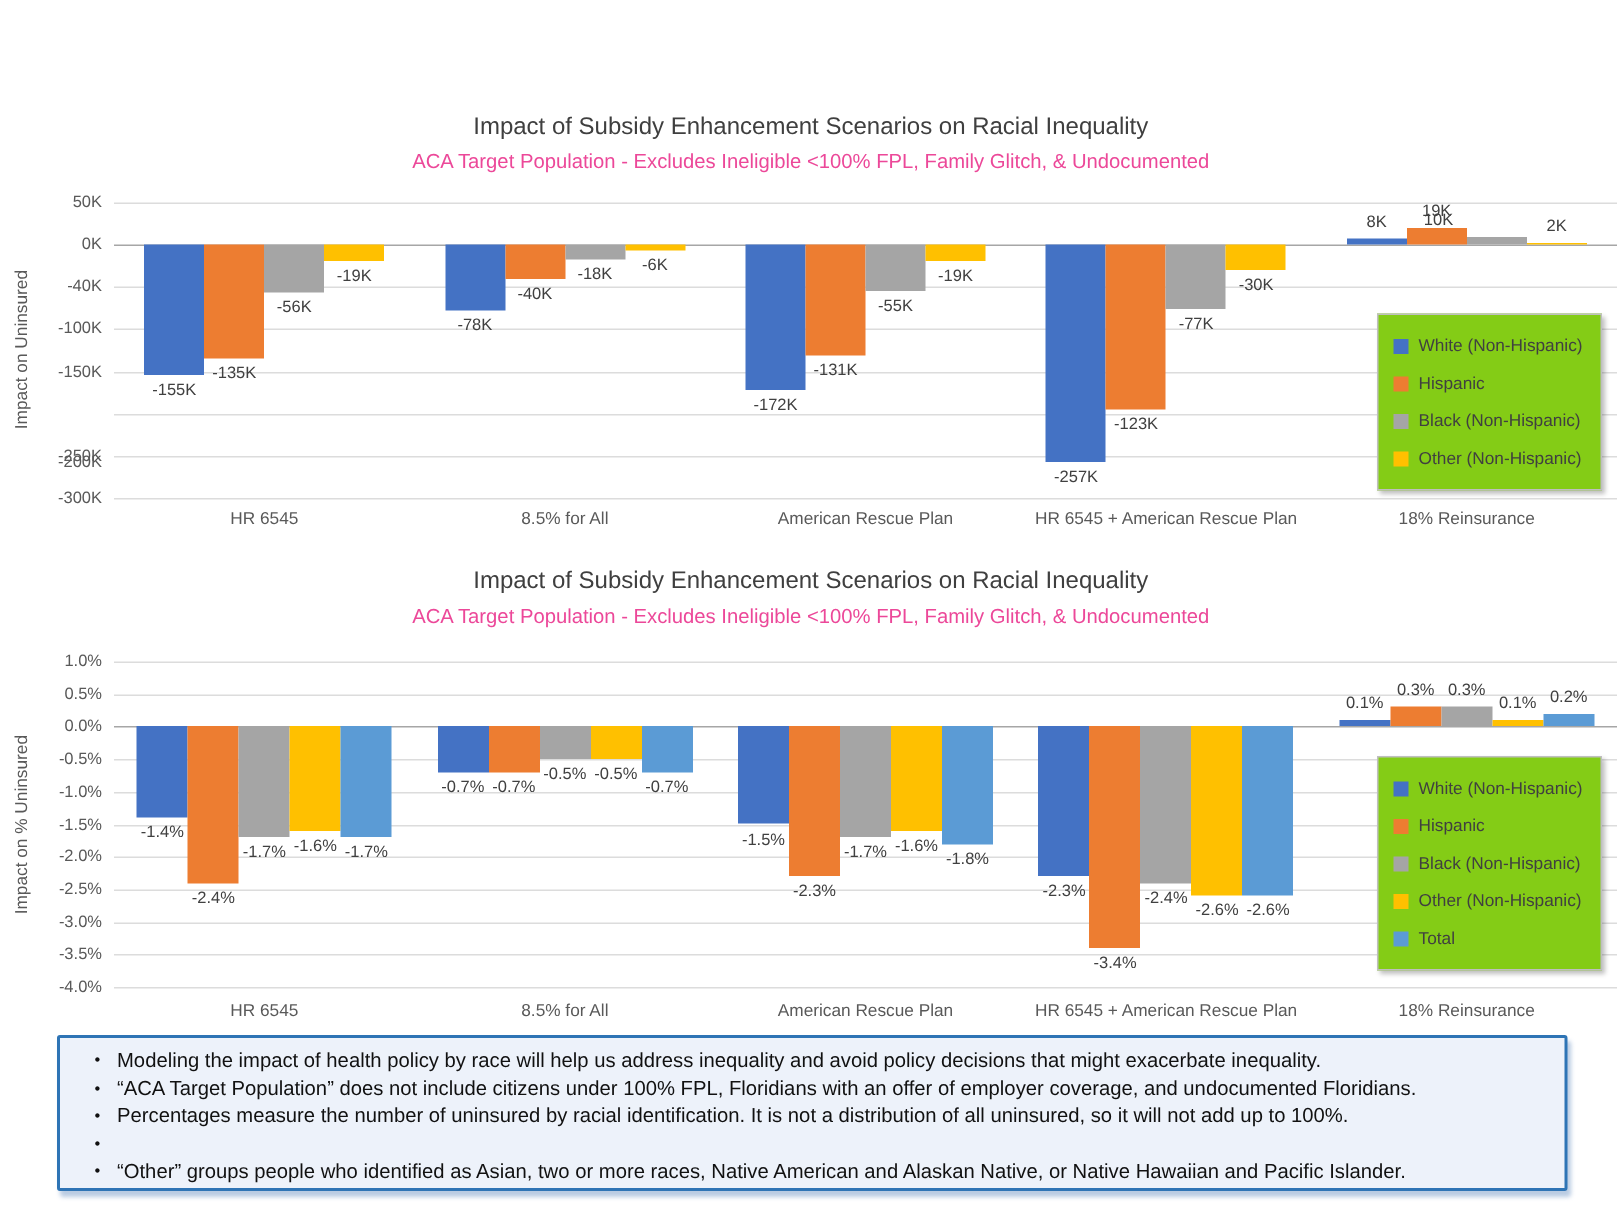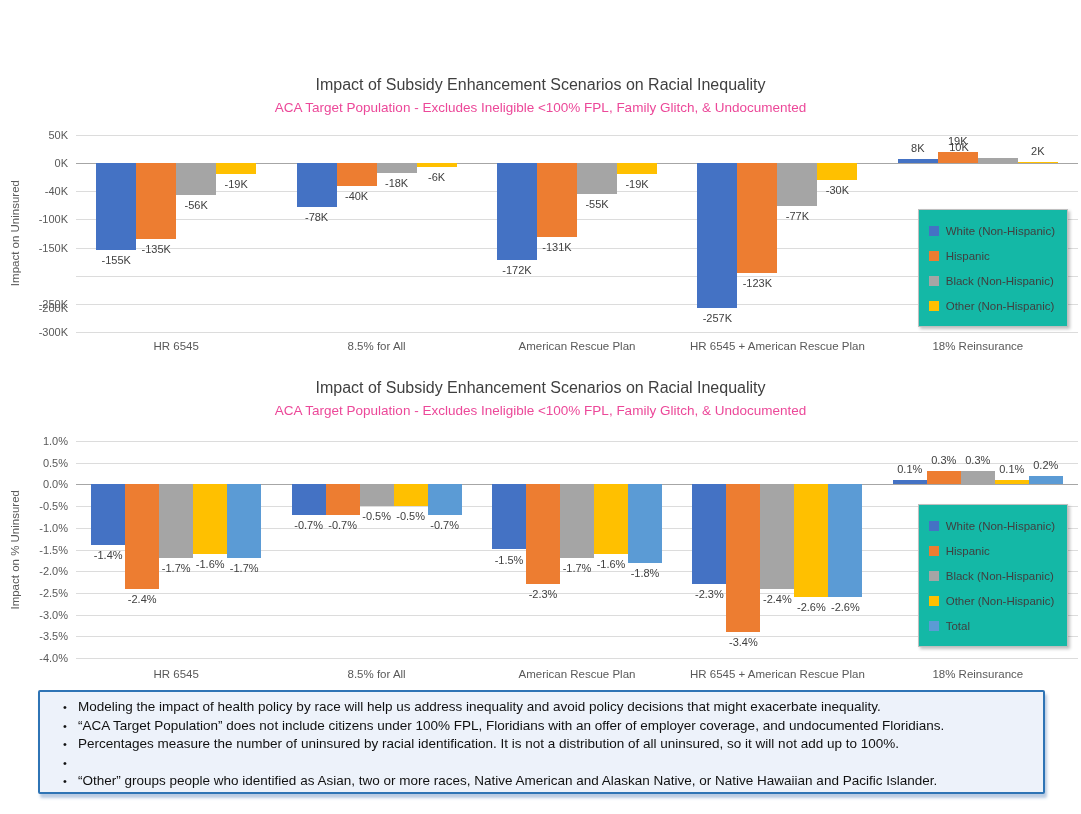--- a/index.html
+++ b/index.html
@@ -21,21 +21,21 @@
     font-size:11px;color:#595959;white-space:nowrap;text-align:center;}
   .bar{position:absolute;}
   .bar-label{position:absolute;width:64px;text-align:center;font-size:11px;
     color:#404040;white-space:nowrap;}
   .cats{position:absolute;left:76px;right:3px;height:16px;}
   .cat{position:absolute;text-align:center;font-size:11.5px;color:#595959;}
   .y-axis-title{position:absolute;display:flex;align-items:center;justify-content:center;
     width:18px;font-size:11.5px;color:#595959;}
   .y-axis-title span{writing-mode:vertical-rl;transform:rotate(180deg);white-space:nowrap;}
 
-  .legend{position:absolute;background:#14b8a6;border:1px solid #BFBFBF;
+  .legend{position:absolute;background:#84cc16;border:1px solid #BFBFBF;
     box-shadow:2px 2px 3px rgba(0,0,0,0.25);padding:8px 12px 8px 10px;z-index:5;}
   .legend-item{display:flex;align-items:center;height:25px;white-space:nowrap;}
   .legend-swatch{width:10px;height:10px;margin-right:7px;flex:0 0 auto;}
   .legend-label{font-size:11.5px;color:#404040;}
 
   .notes-box{position:absolute;top:690px;left:38px;width:1007px;height:104px;
     background:#EDF2FA;border:2.5px solid #2E74B5;border-radius:2px;
     box-shadow:2px 4px 3px rgba(100,140,190,0.45);box-sizing:border-box;
     padding:6px 10px 4px 12px;}
   .notes-list{margin:0;padding:0;list-style:none;}

